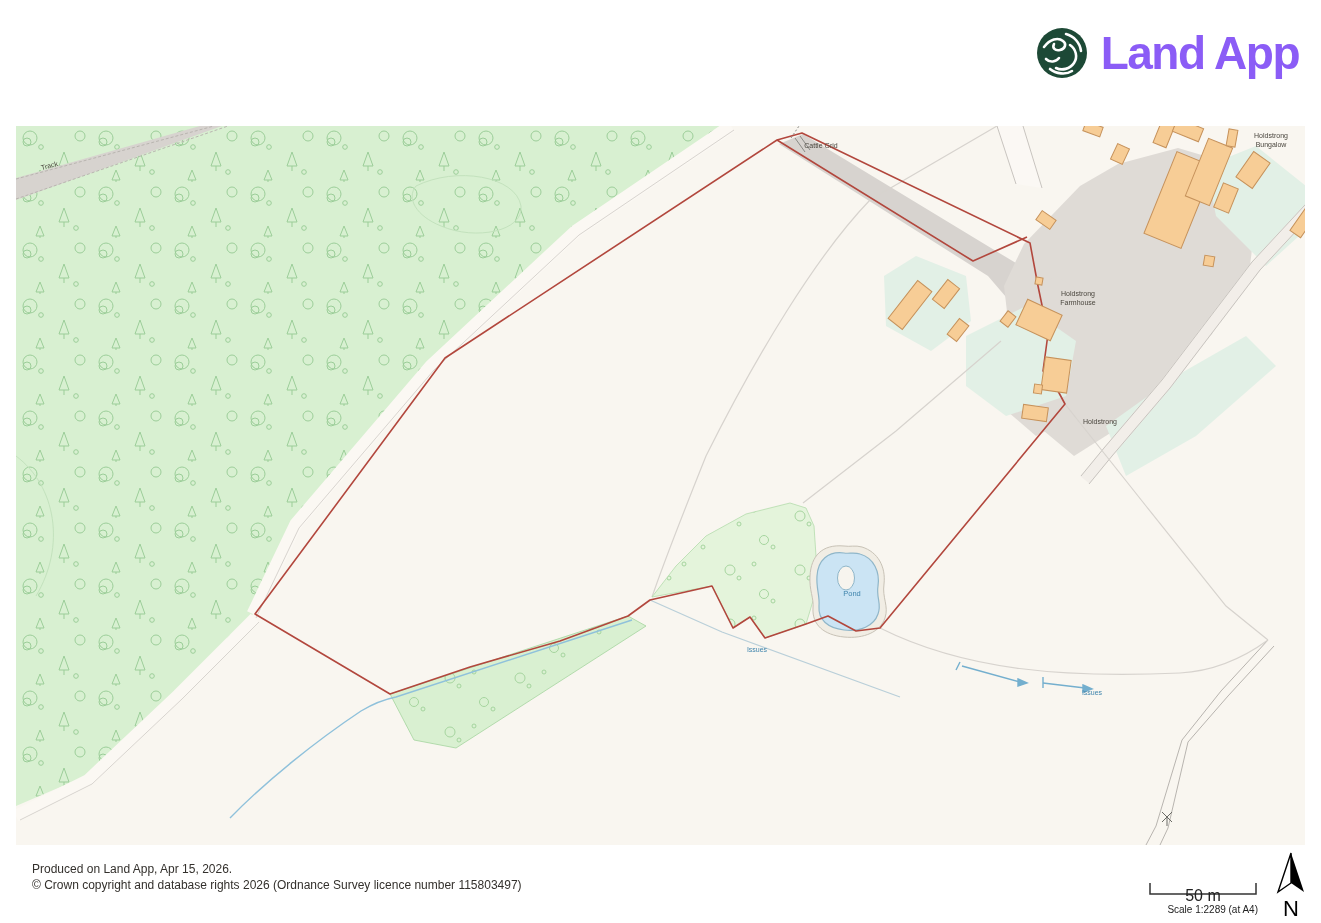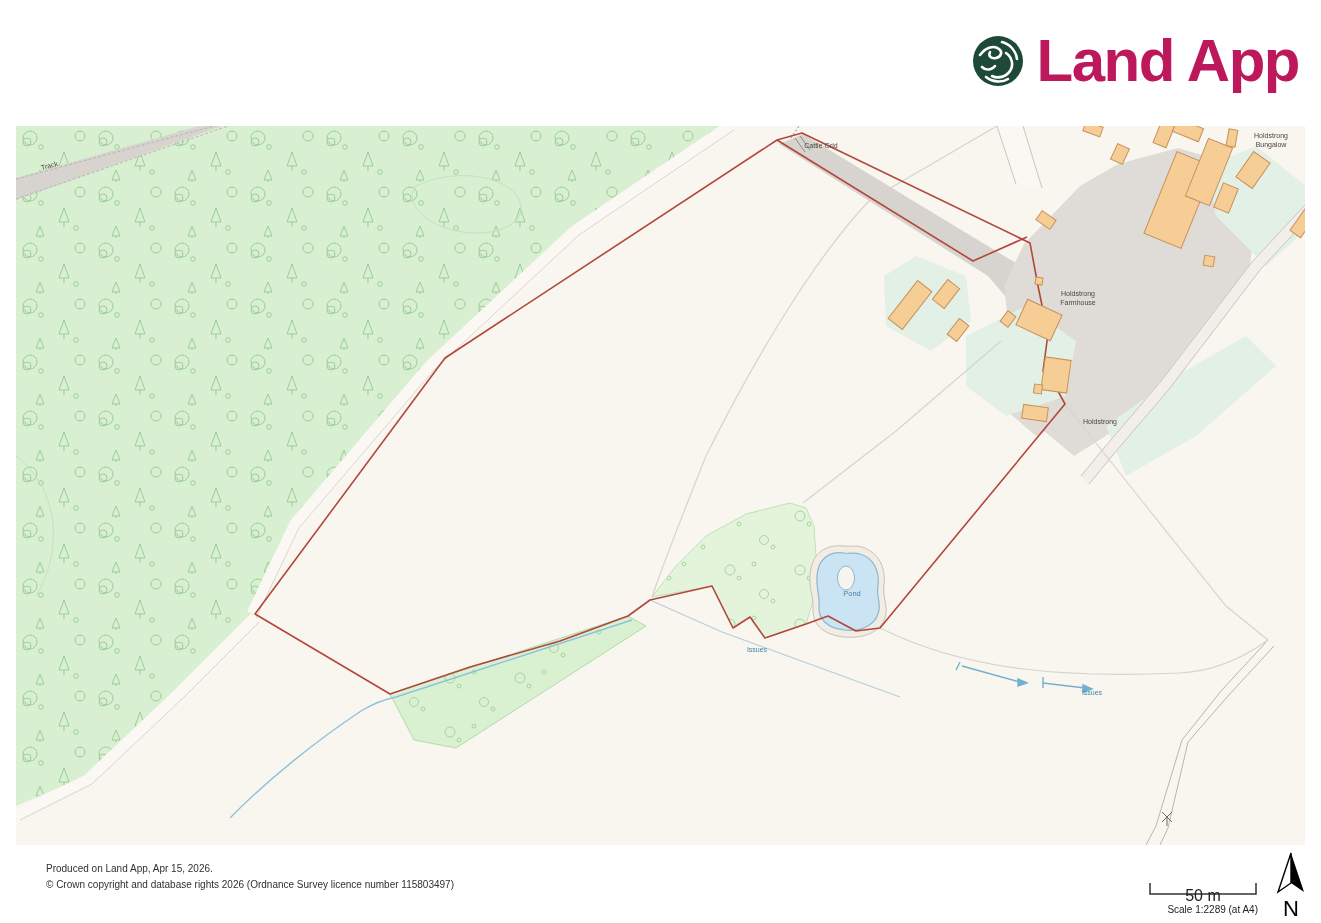--- a/index.html
+++ b/index.html
@@ -1,20 +1,20 @@
 <!DOCTYPE html>
 <html><head>
 <meta charset="utf-8">
 <style>
   html,body{margin:0;padding:0;background:#ffffff;width:1321px;height:923px;position:relative;
             font-family:"Liberation Sans",sans-serif;overflow:hidden;}
   .logo{position:absolute;top:26px;right:22px;display:flex;align-items:center;gap:13px;}
-  .logo-text{font-size:60px;font-weight:800;color:#be185d;letter-spacing:-1.5px;}
+  .logo-text{font-size:46px;font-weight:800;color:#8b5cf6;letter-spacing:-1.5px;}
   .map-wrap{position:absolute;left:16px;top:126px;width:1289px;height:719px;}
-  .footer{position:absolute;left:46px;top:861px;font-size:10px;color:#33302C;line-height:16px;}
+  .footer{position:absolute;left:32px;top:861px;font-size:12px;color:#33302C;line-height:16px;}
   .scalebox{position:absolute;left:1148px;top:864px;width:110px;text-align:center;color:#222;}
   .scale-dist{font-size:16px;position:relative;top:23px;}
   .scale-text{font-size:10px;margin-top:4px;text-align:right;}
   .northbox{position:absolute;left:1268px;top:850px;width:46px;text-align:center;color:#000;}
   .north-n{font-size:22px;margin-top:-4px;}
   svg text{font-family:"Liberation Sans",sans-serif;}
 </style>
 </head>
 <body>
 

